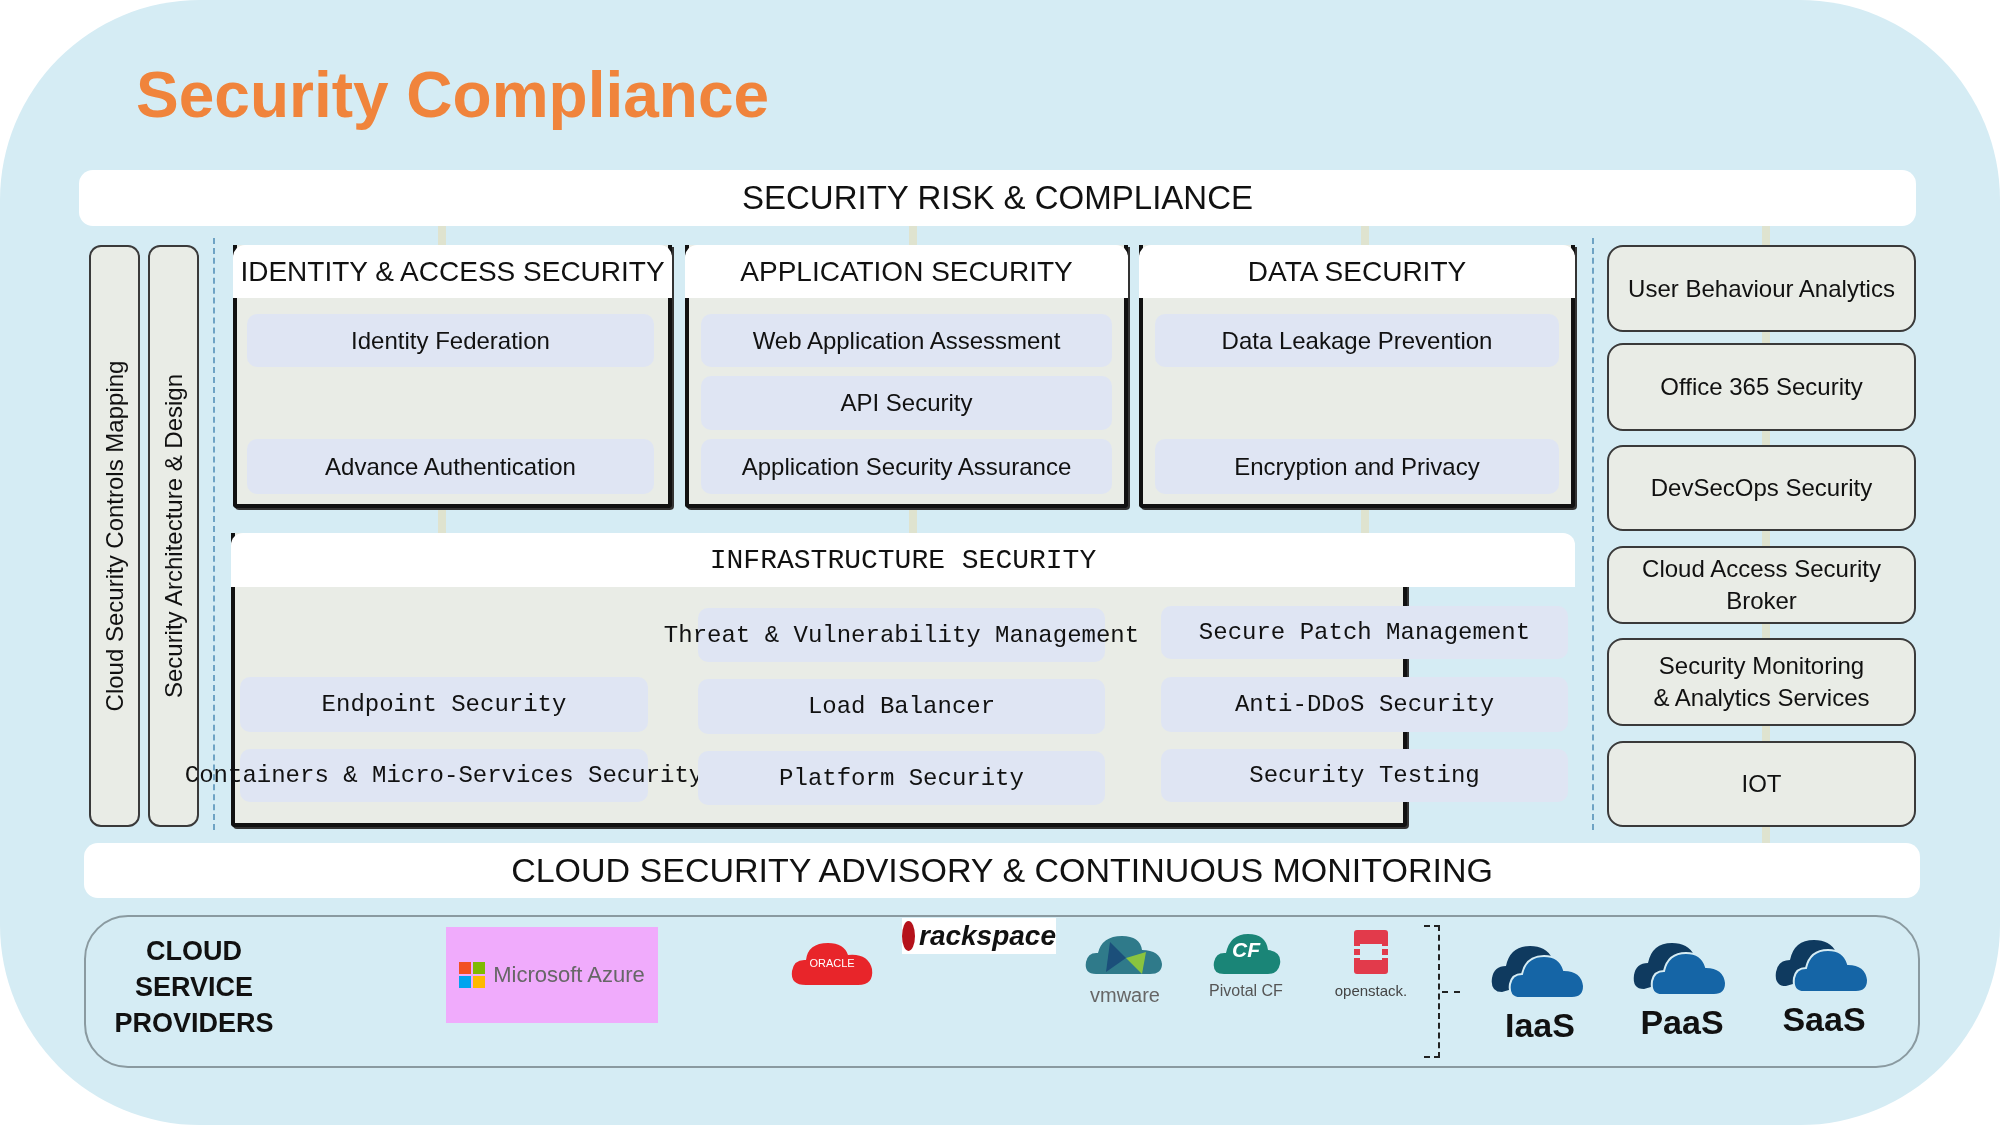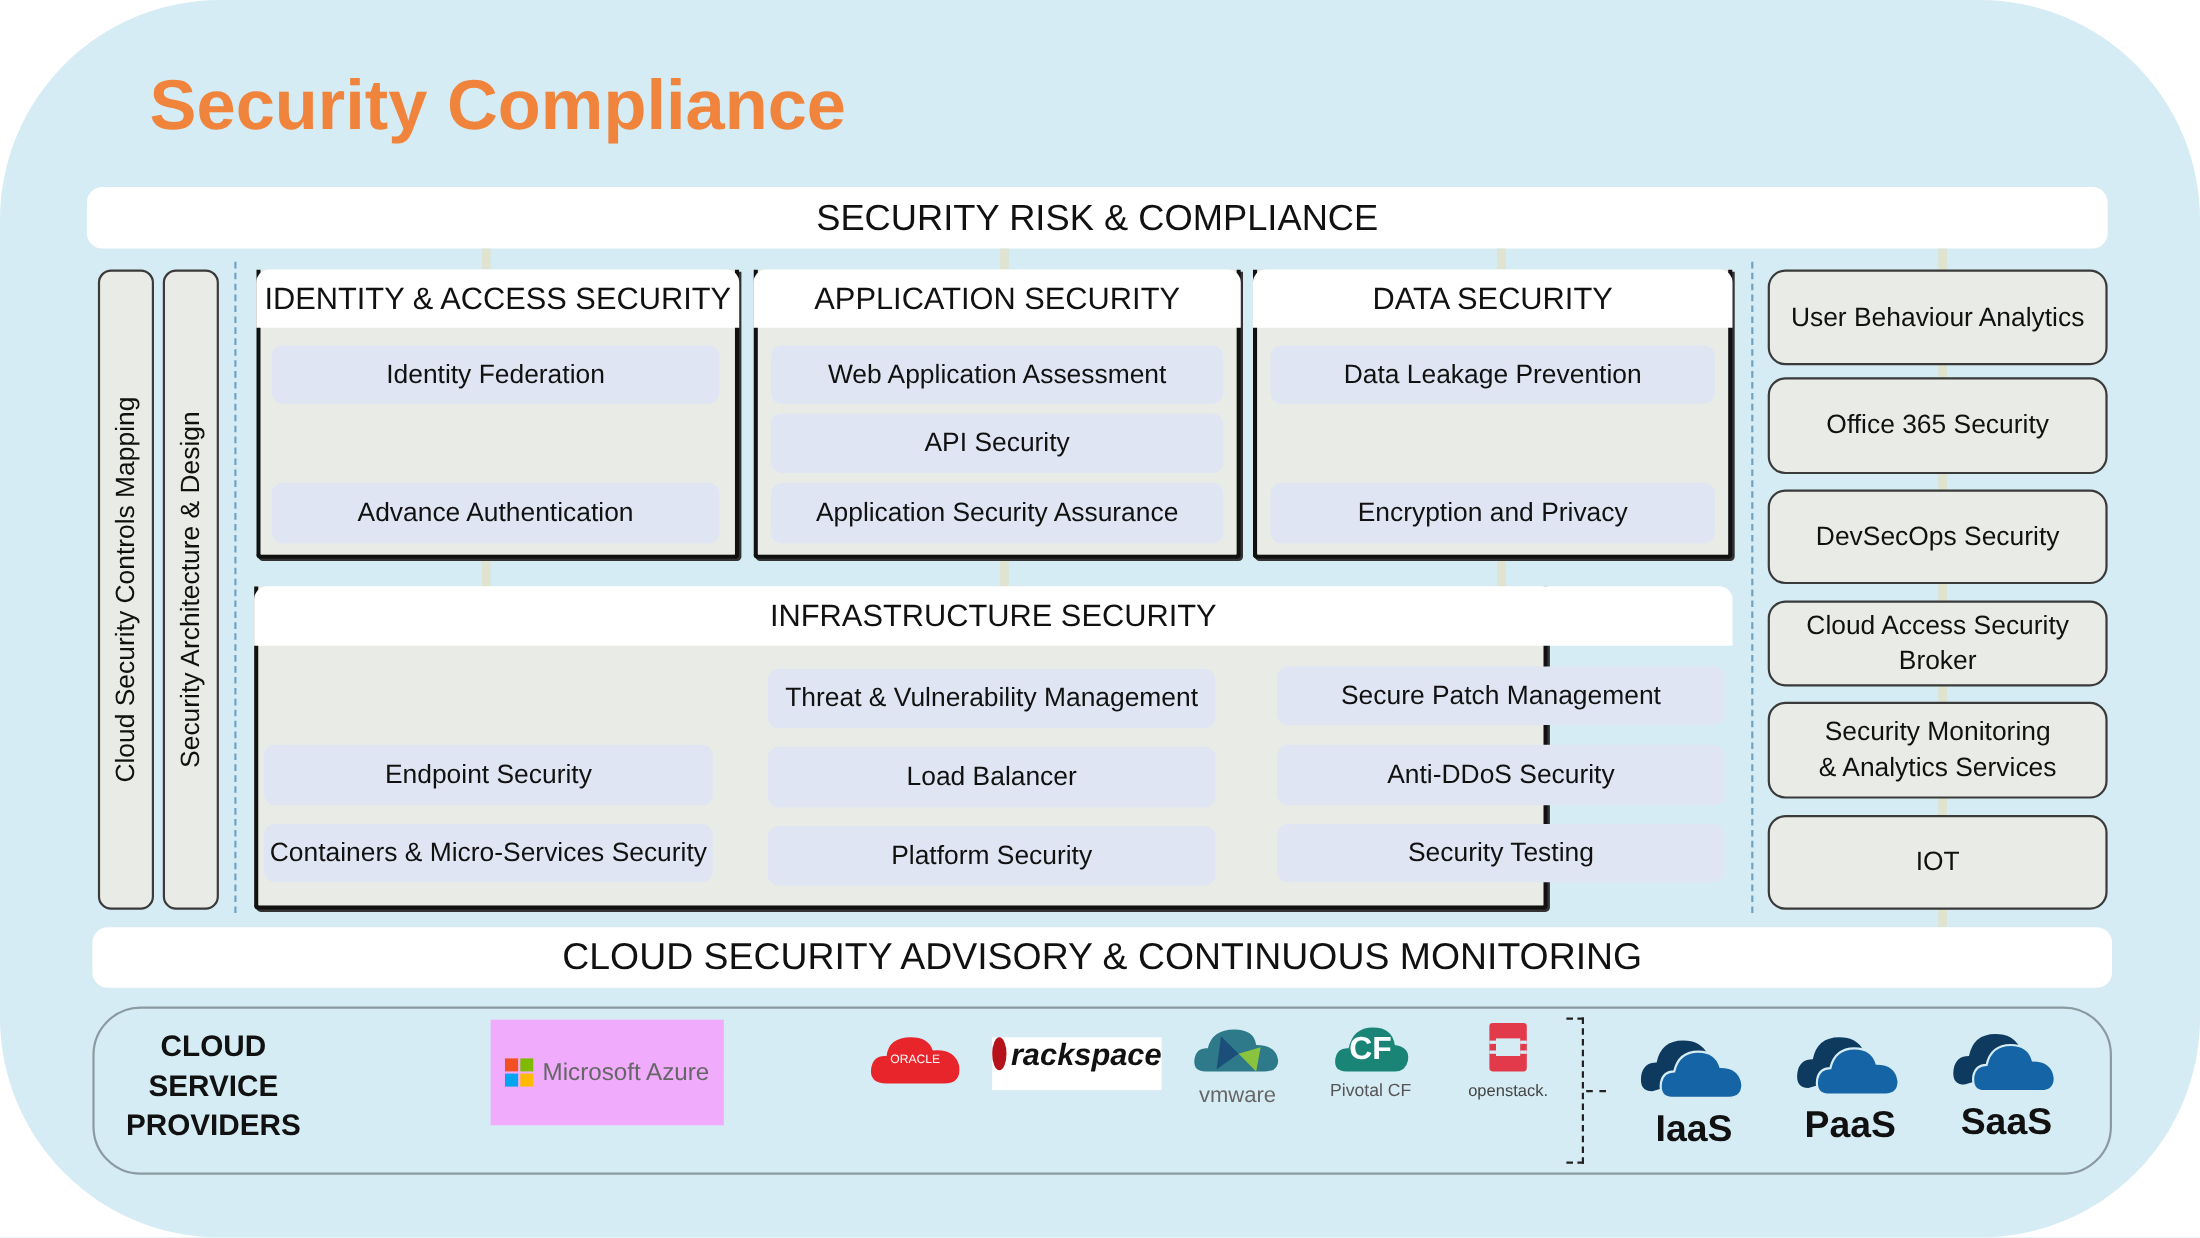--- a/index.html
+++ b/index.html
@@ -61,21 +61,21 @@
   <div class="abs item" style="left:12px;top:131px;width:411px;height:54px;">API Security</div>
   <div class="abs item" style="left:12px;top:194px;width:411px;height:55px;">Application Security Assurance</div>
 </div>
 
 <div class="abs panel" style="left:1139px;top:245px;width:436px;height:263px;">
   <div class="abs phead" style="left:-4px;top:0;width:436px;height:53px;">DATA SECURITY</div>
   <div class="abs item" style="left:12px;top:69px;width:404px;height:53px;">Data Leakage Prevention</div>
   <div class="abs item" style="left:12px;top:194px;width:404px;height:55px;">Encryption and Privacy</div>
 </div>
 
-<div class="abs panel" style="left:231px;top:533px;width:1176px;height:294px;">
+<div class="abs panel" style="left:231px;top:533px;width:1176px;height:294px;font-family:Liberation Mono, monospace;">
   <div class="abs phead" style="left:-4px;top:0;width:1344px;height:54px;">INFRASTRUCTURE SECURITY</div>
   <div class="abs item" style="left:5px;top:144px;width:408px;height:55px;">Endpoint Security</div>
   <div class="abs item" style="left:5px;top:216px;width:408px;height:53px;">Containers &amp; Micro-Services Security</div>
   <div class="abs item" style="left:463px;top:75px;width:407px;height:54px;">Threat &amp; Vulnerability Management</div>
   <div class="abs item" style="left:463px;top:146px;width:407px;height:55px;">Load Balancer</div>
   <div class="abs item" style="left:463px;top:218px;width:407px;height:54px;">Platform Security</div>
   <div class="abs item" style="left:926px;top:73px;width:407px;height:53px;">Secure Patch Management</div>
   <div class="abs item" style="left:926px;top:144px;width:407px;height:55px;">Anti-DDoS Security</div>
   <div class="abs item" style="left:926px;top:216px;width:407px;height:53px;">Security Testing</div>
 </div>
@@ -106,39 +106,39 @@
   <span class="txt">Microsoft Azure</span>
 </div>
 
 <div class="abs" style="left:788px;top:933px;width:88px;height:60px;">
   <svg width="88" height="60" viewBox="0 0 88 60">
     <path d="M18 52 Q2 52 4 38 Q6 26 18 27 Q20 10 40 10 Q56 10 60 22 Q80 20 84 36 Q86 52 70 52 Z" fill="#e8252a"></path>
   </svg>
   <span class="abs" style="left:0;top:24px;width:88px;text-align:center;font-size:11px;color:#fff;">ORACLE</span>
 </div>
 
-<div class="abs" style="left:902px;top:943px;width:154px;height:48px;background:#fff;display:flex;align-items:flex-start;">
+<div class="abs" style="left:902px;top:918px;width:154px;height:36px;background:#fff;display:flex;align-items:center;">
   <span style="display:inline-block;width:22px;height:30px;background:#b5121b;border-radius:50%;margin-right:4px;"></span>
   <span style="font-size:28px;font-weight:bold;font-style:italic;color:#111;">rackspace</span>
 </div>
 
 <div class="abs" style="left:1080px;top:928px;width:90px;height:76px;">
   <svg width="90" height="52" viewBox="0 0 90 52">
     <path d="M16 46 Q4 46 6 34 Q8 24 18 25 Q22 8 42 8 Q60 8 62 22 Q80 22 82 36 Q82 46 70 46 Z" fill="#2f7a8a"></path>
     <polygon points="30,14 46,30 26,44" fill="#1b4f7a"></polygon>
       <polygon points="46,30 66,24 62,46" fill="#8ac43f"></polygon>
   </svg>
   <div class="logo-text" style="font-size:20px;color:#666;">vmware</div>
 </div>
 
 <div class="abs" style="left:1206px;top:928px;width:80px;height:76px;">
   <svg width="80" height="50" viewBox="0 0 80 50">
     <path d="M18 46 Q6 46 8 34 Q10 24 20 25 Q24 6 42 6 Q60 6 62 22 Q76 24 74 36 Q72 46 62 46 Z" fill="#1a8577"></path>
   </svg>
-  <span class="abs" style="left:0;top:10px;width:80px;text-align:center;font-size:29px;font-weight:bold;color:#fff;">CF</span>
+  <span class="abs" style="left:0;top:10px;width:80px;text-align:center;font-size:21px;font-weight:bold;color:#fff;font-style:italic;">CF</span>
   <div class="logo-text" style="font-size:16px;">Pivotal CF</div>
 </div>
 
 <div class="abs" style="left:1326px;top:928px;width:90px;height:76px;">
   <svg width="90" height="50" viewBox="0 0 90 50">
     <rect x="28" y="2" width="34" height="44" rx="3" fill="#e23a4b"></rect>
     <rect x="34" y="16" width="22" height="16" fill="#d5ecf4"></rect>
     <rect x="28" y="18" width="6" height="3" fill="#d5ecf4"></rect>
       <rect x="56" y="18" width="6" height="3" fill="#d5ecf4"></rect>
     <rect x="28" y="27" width="6" height="3" fill="#d5ecf4"></rect>

